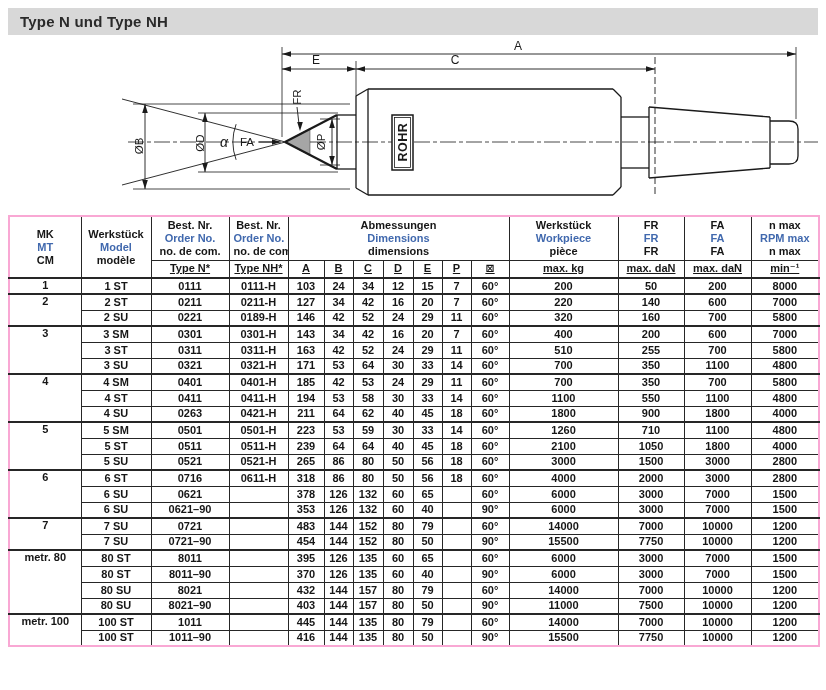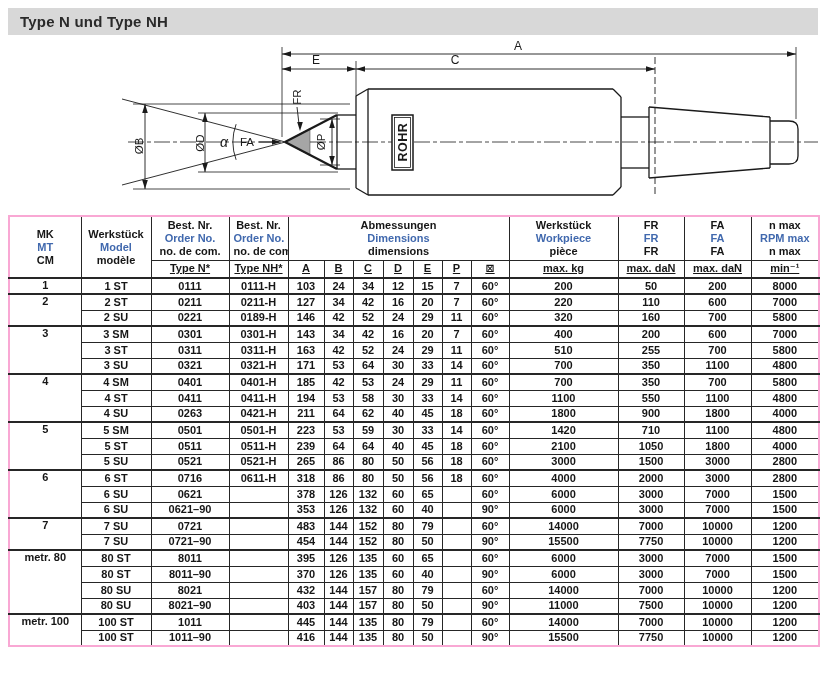--- a/index.html
+++ b/index.html
@@ -251,21 +251,21 @@
           <td class="">0211</td>
           <td class="">0211-H</td>
           <td class="num">127</td>
           <td class="num">34</td>
           <td class="num">42</td>
           <td class="num">16</td>
           <td class="num">20</td>
           <td class="num">7</td>
           <td class="num">60°</td>
           <td class="numw">220</td>
-          <td class="numw">110</td>
+          <td class="numw">140</td>
           <td class="numw">600</td>
           <td class="numw">7000</td>
         </tr>
         <tr>
           <td class="">2 SU</td>
           <td class="">0221</td>
           <td class="">0189-H</td>
           <td class="num">146</td>
           <td class="num">42</td>
           <td class="num">52</td>
@@ -381,21 +381,21 @@
           <td class="">5 SM</td>
           <td class="">0501</td>
           <td class="">0501-H</td>
           <td class="num">223</td>
           <td class="num">53</td>
           <td class="num">59</td>
           <td class="num">30</td>
           <td class="num">33</td>
           <td class="num">14</td>
           <td class="num">60°</td>
-          <td class="numw">1420</td>
+          <td class="numw">1260</td>
           <td class="numw">710</td>
           <td class="numw">1100</td>
           <td class="numw">4800</td>
         </tr>
         <tr>
           <td class="">5 ST</td>
           <td class="">0511</td>
           <td class="">0511-H</td>
           <td class="num">239</td>
           <td class="num">64</td>

